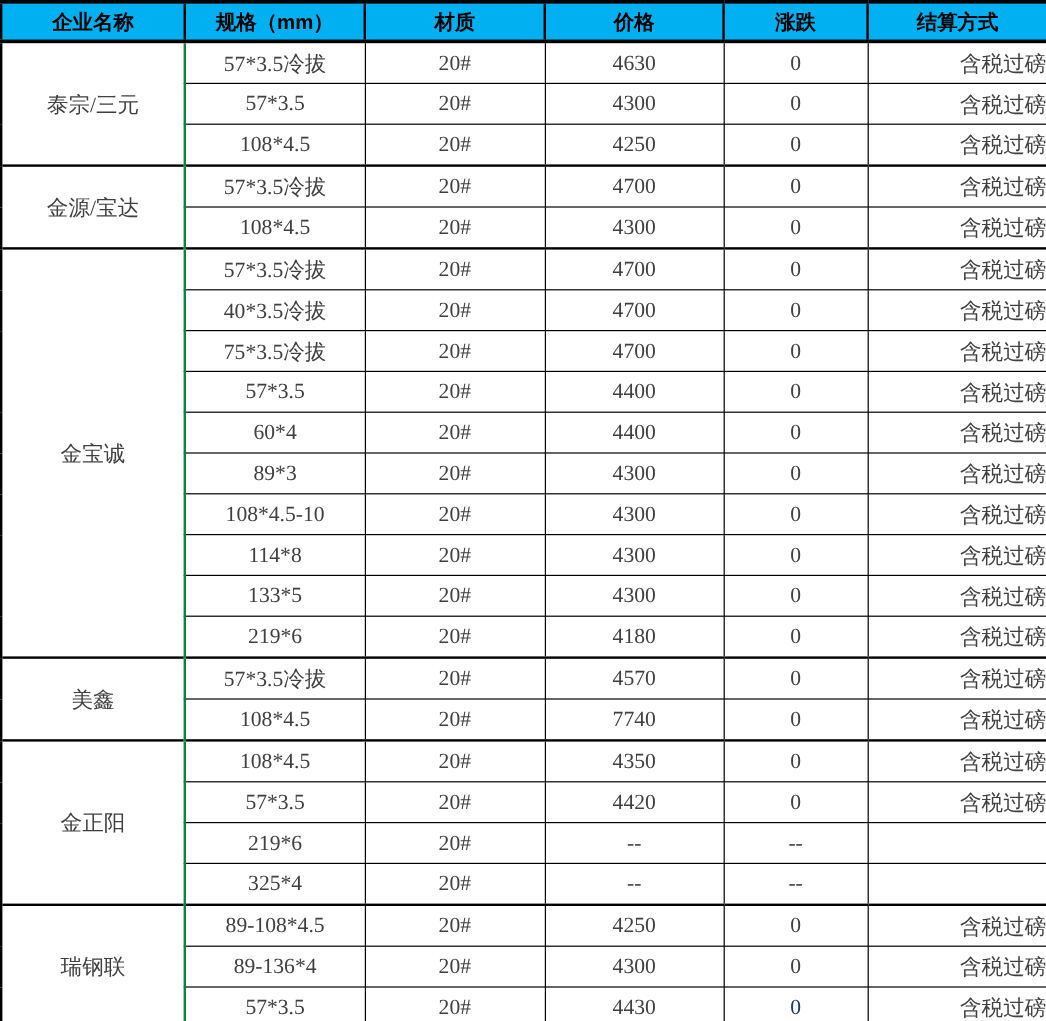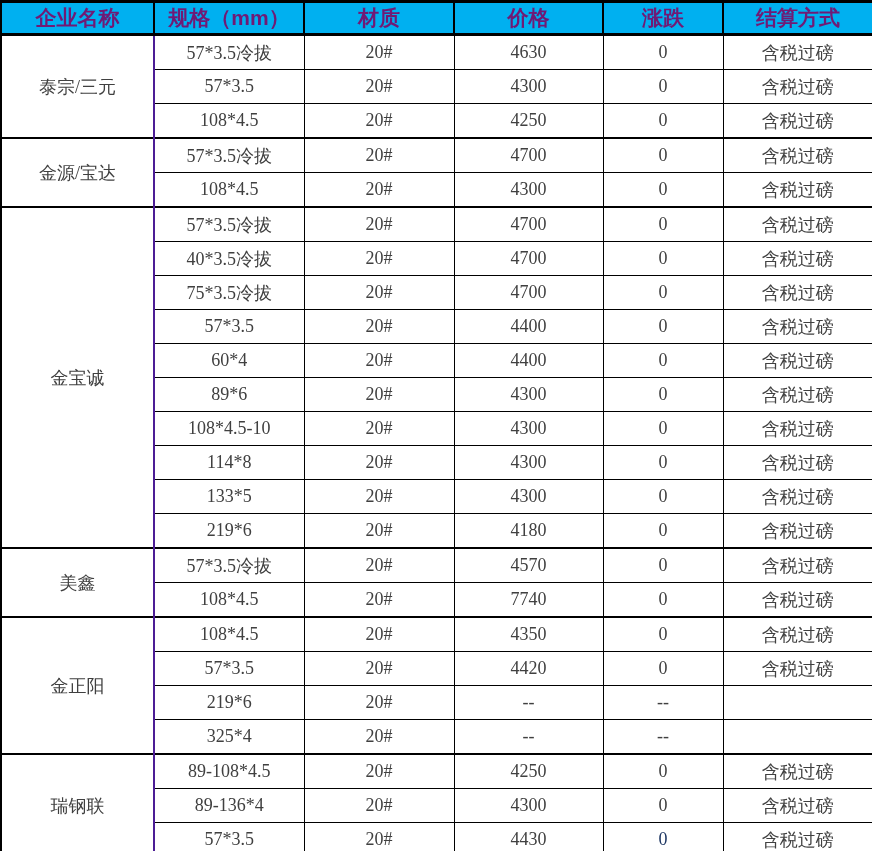--- a/index.html
+++ b/index.html
@@ -11,24 +11,24 @@
     border-collapse: collapse;
     table-layout: fixed;
     width: 872px;
     font-family: "Liberation Serif", "DejaVu Serif", serif;
     border: 2px solid #000;
     border-top: 3px solid #000;
     border-bottom: 3px solid #000;
   }
   .price-table th {
     background: #00B0F0;
-    color: #701a75;
+    color: #000000;
     font-family: "Liberation Sans", "DejaVu Sans", sans-serif;
     font-weight: bold;
-    font-size: 21px;
+    font-size: 17px;
     height: 30px;
     border: 2px solid #000;
     border-top: 3px solid #000;
     border-bottom: 3px solid #000;
     text-align: center;
     vertical-align: middle;
     padding: 0;
   }
   .price-table td {
     border: 1px solid #000;
@@ -39,24 +39,25 @@
     height: 33px;
     padding: 0;
     overflow: hidden;
     white-space: nowrap;
   }
   .price-table tr.group-start td {
     border-top: 2px solid #000;
   }
   .price-table td.company {
     border-left: 2px solid #000;
-    border-right: 2px solid #4c1d95;
+    border-right: 2px solid #15803d;
   }
   .price-table td.settlement {
     border-right: 2px solid #000;
+    text-align: right;
   }
 </style>
 </head>
 <body>
 
 <table class="price-table">
   <colgroup>
     <col style="width:153px">
     <col style="width:150px">
     <col style="width:150px">
@@ -142,21 +143,21 @@
         <td class="settlement">含税过磅</td>
       </tr>
       <tr>
         <td>60*4</td>
         <td>20#</td>
         <td>4400</td>
         <td>0</td>
         <td class="settlement">含税过磅</td>
       </tr>
       <tr>
-        <td>89*6</td>
+        <td>89*3</td>
         <td>20#</td>
         <td>4300</td>
         <td>0</td>
         <td class="settlement">含税过磅</td>
       </tr>
       <tr>
         <td>108*4.5-10</td>
         <td>20#</td>
         <td>4300</td>
         <td>0</td>

